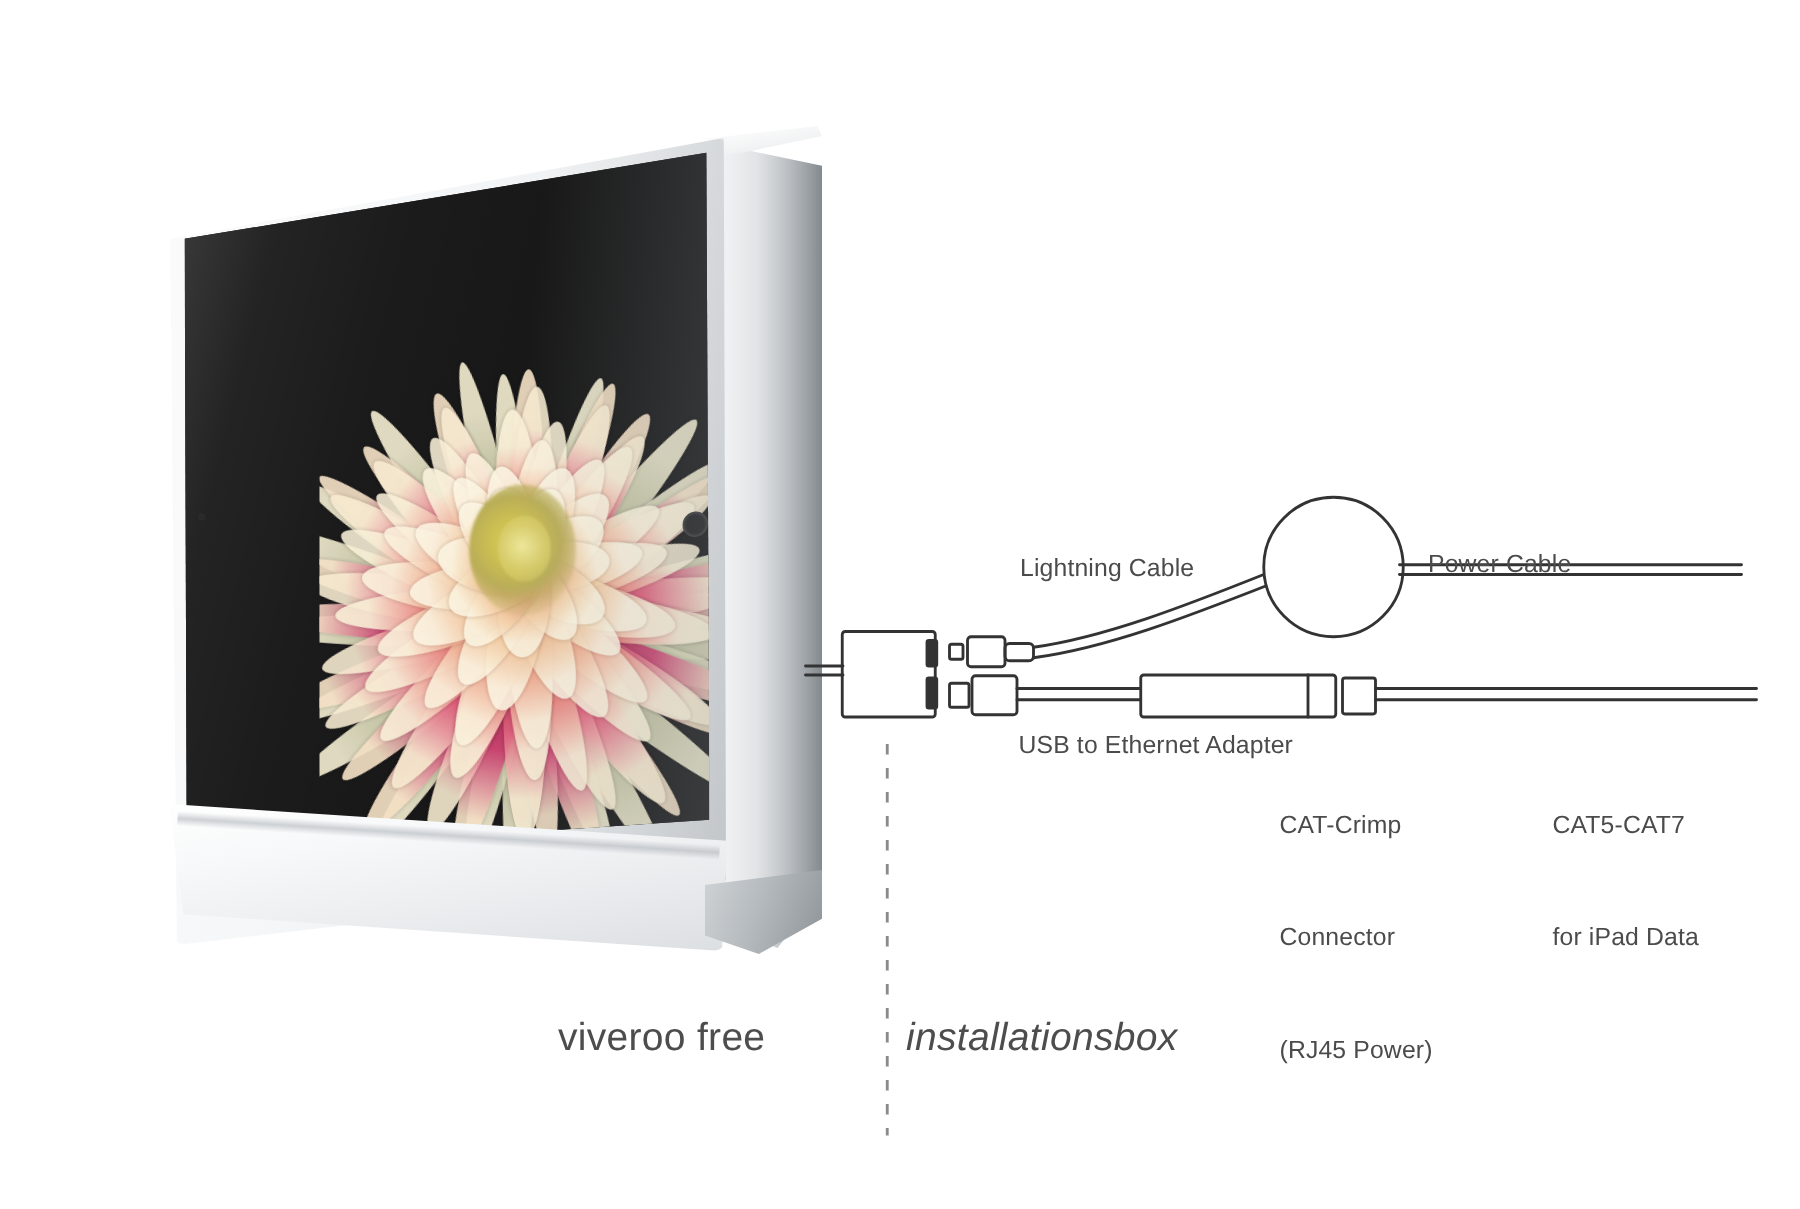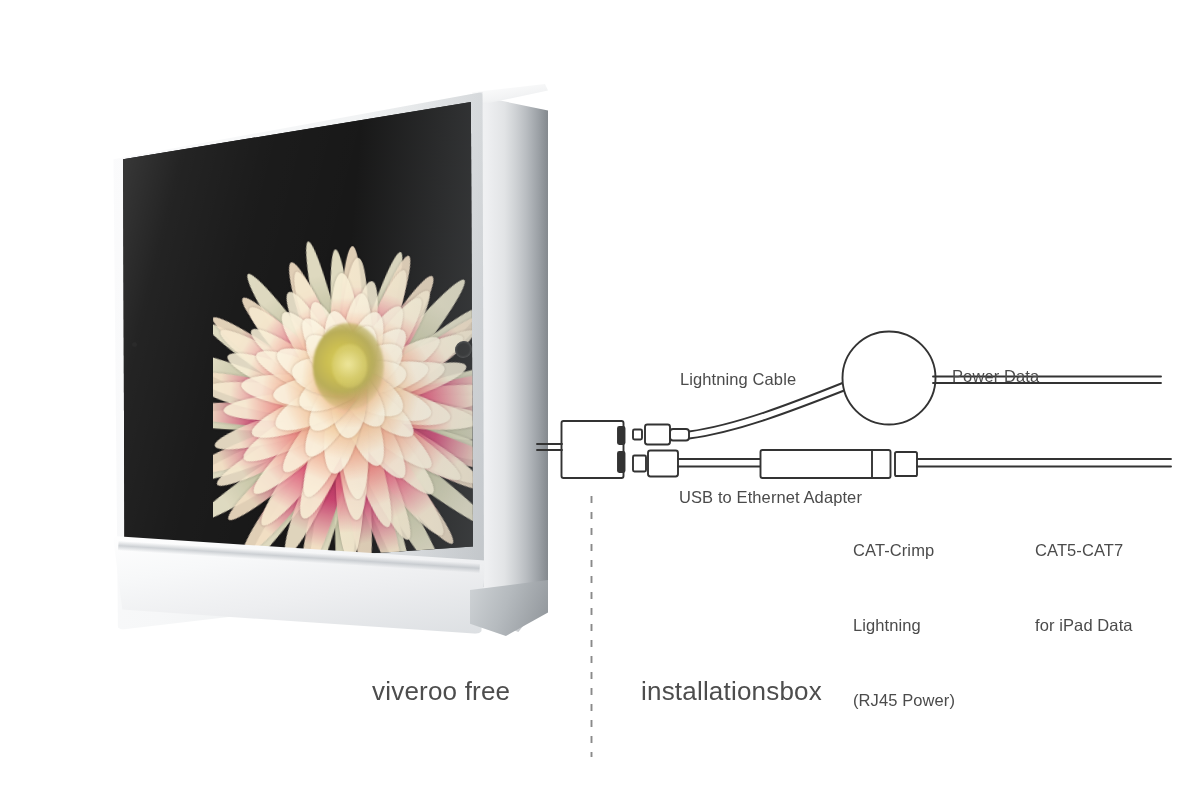--- a/index.html
+++ b/index.html
@@ -384,33 +384,33 @@
       </g>
     </g>
 
     <line x1="591.5" y1="496" x2="591.5" y2="757" stroke="#8a8a8a" stroke-width="1.9" stroke-dasharray="7 9" stroke-linecap="butt"></line>
   </svg>
 
   <div class="lbl lbl-sm" style="left:680px; top:368px;">Lightning Cable</div>
 
 
   <div class="lbl lbl-sm" style="left:952px; top:314px; line-height:25px;">
-    <div>Power Data</div>
+    <div>Power Cable</div>
   </div>
 
   <div class="lbl lbl-sm" style="left:679px; top:486px;">USB to Ethernet Adapter</div>
 
   <div class="lbl lbl-sm" style="left:853px; top:488px; line-height:25px;">
     <div>CAT-Crimp</div>
-    <div>Lightning</div>
+    <div>Connector</div>
     <div>(RJ45 Power)</div>
   </div>
 
   <div class="lbl lbl-sm" style="left:1035px; top:488px; line-height:25px;">
     <div>CAT5-CAT7</div>
     <div>for iPad Data</div>
   </div>
 
   <div class="cap-title" style="left:372px; top:676px;">viveroo free</div>
 
-  <div class="cap-title" style="left:641px; top:676px;">installationsbox</div>
+  <div class="cap-title" style="left:604px; top:676px;font-style:italic;">installationsbox</div>
 
 </div>
 
 </body></html>

